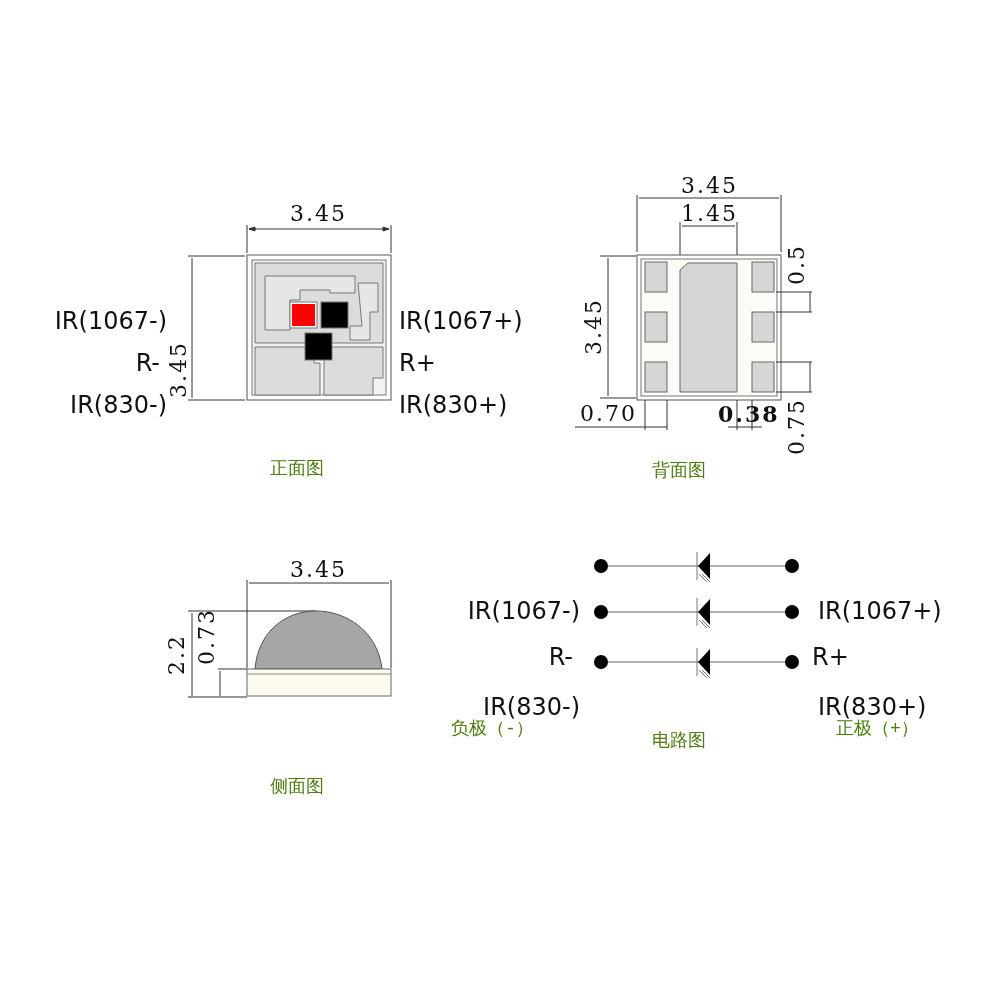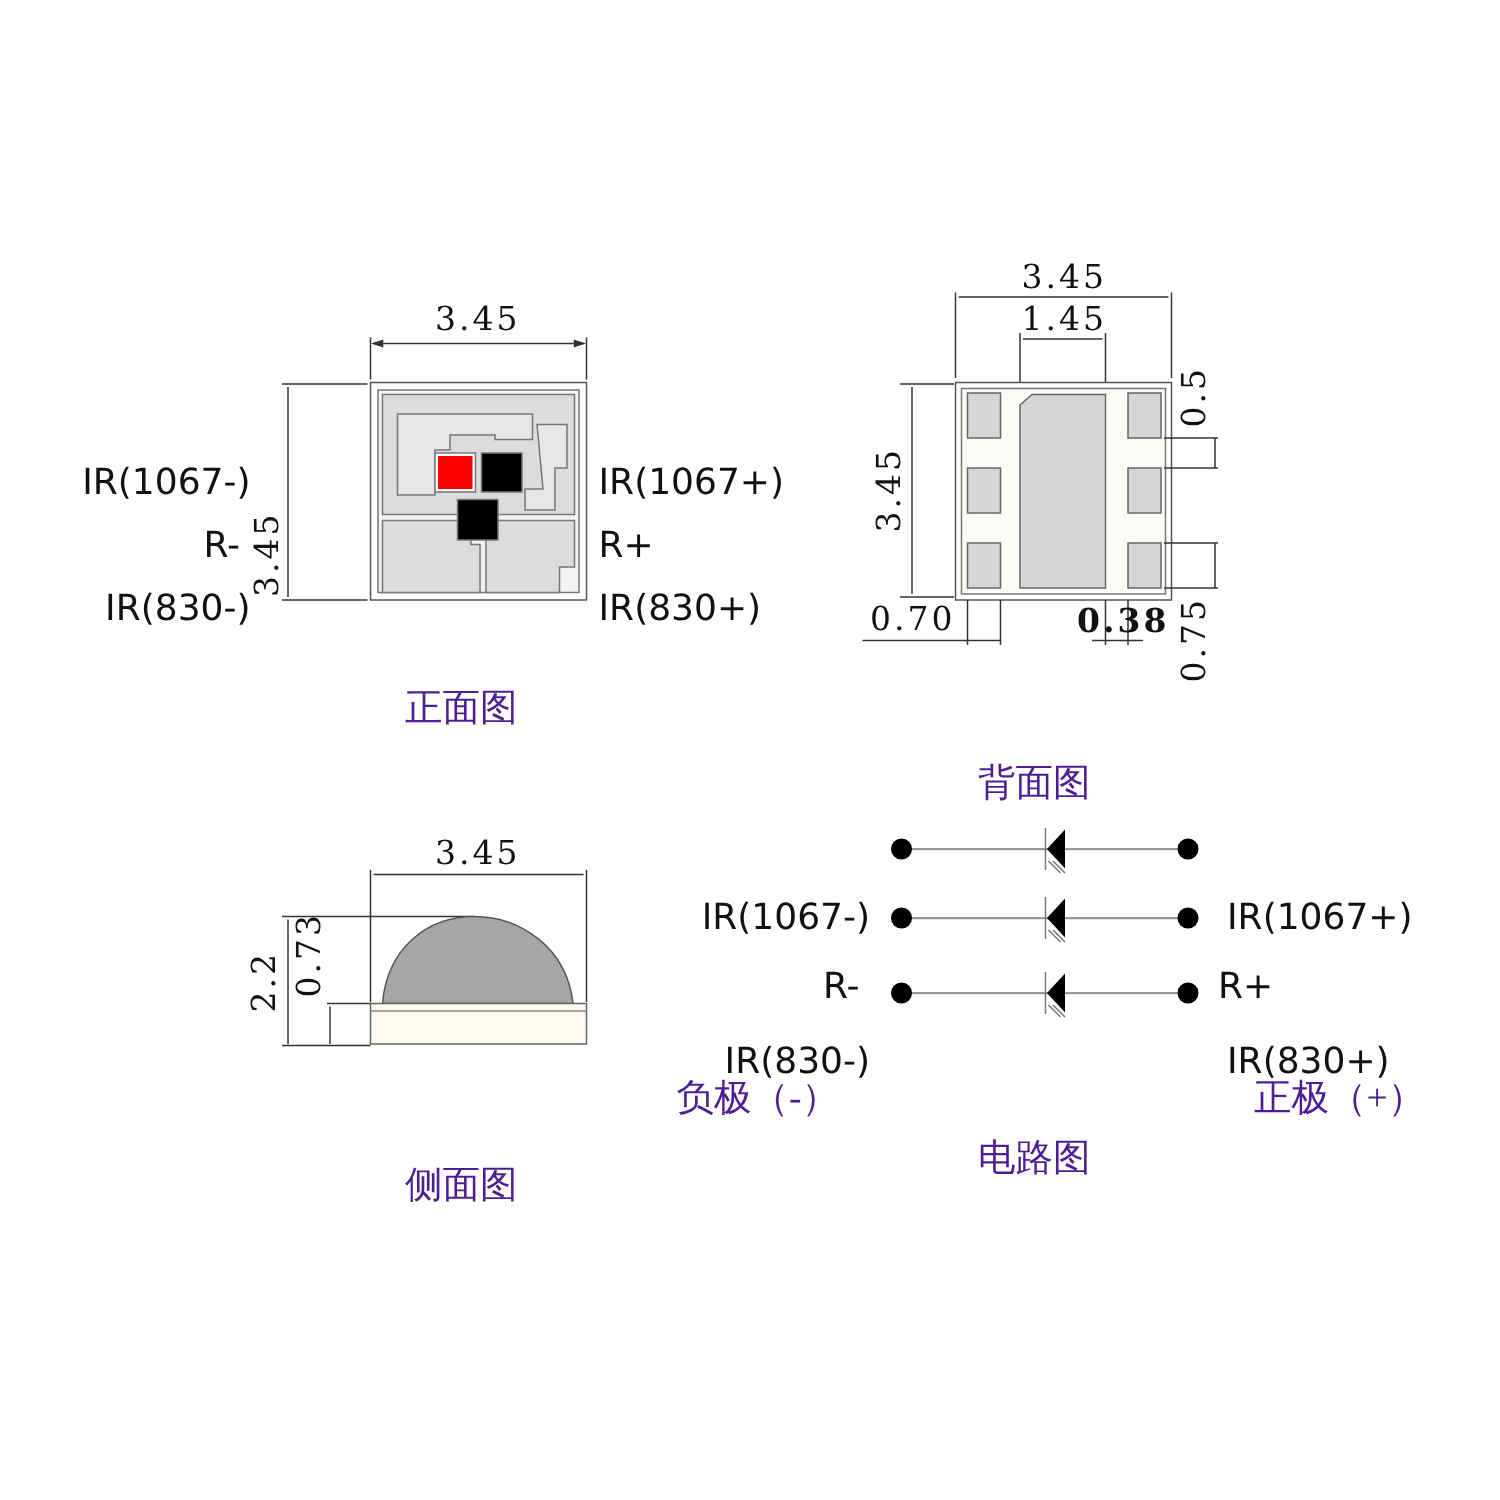--- a/index.html
+++ b/index.html
@@ -1,21 +1,21 @@
 <!DOCTYPE html>
 <html><head>
 <meta charset="utf-8">
 <style>
   html,body{margin:0;padding:0;background:#ffffff;}
   body{width:1000px;height:1000px;position:relative;overflow:hidden;font-family:"DejaVu Sans","Liberation Sans",sans-serif;color:#111;}
   svg{position:absolute;left:0;top:0;}
   .lbl{position:absolute;font-family:"DejaVu Sans","Liberation Sans",sans-serif;font-size:24px;color:#111;white-space:nowrap;line-height:1;margin-top:44px;}
   .dim{position:absolute;font-family:"DejaVu Serif","Liberation Serif",serif;font-size:22px;color:#111;white-space:nowrap;line-height:1;letter-spacing:2px;}
   .vert{transform-origin:left top;transform:rotate(-90deg);}
-  .cap{position:absolute;font-family:Liberation Serif, serif;font-size:25px;color:#4c1d95;white-space:nowrap;line-height:1;}
+  .cap{position:absolute;font-family:Liberation Mono, monospace;font-size:18px;color:#4d7c0f;white-space:nowrap;line-height:1;}
   .r{text-align:right;}
 </style>
 </head>
 <body>
 
 <svg width="1000" height="1000" viewBox="0 0 1000 1000">
 
   <g stroke="#333" stroke-width="1" fill="none">
 
     <line x1="247" y1="225" x2="247" y2="253"></line>
@@ -140,28 +140,28 @@
 <div class="lbl" style="left:399px;top:349px;">IR(830+)</div>
 <div class="cap" style="left:270px;top:460px;">正面图</div>
 
 <div class="dim" style="left:681px;top:175px;">3.45</div>
 <div class="dim" style="left:681px;top:203px;">1.45</div>
 <div class="dim vert" style="left:583px;top:355px;">3.45</div>
 <div class="dim vert" style="left:786px;top:285px;">0.5</div>
 <div class="dim vert" style="left:786px;top:455px;">0.75</div>
 <div class="dim" style="left:580px;top:403px;">0.70</div>
 <div class="dim" style="left:718px;top:403px;font-weight:bold;">0.38</div>
-<div class="cap" style="left:652px;top:462px;margin-top:48px;">背面图</div>
+<div class="cap" style="left:652px;top:462px;">背面图</div>
 
 <div class="dim" style="left:290px;top:559px;">3.45</div>
 <div class="dim vert" style="left:166px;top:675px;">2.2</div>
 <div class="dim vert" style="left:196px;top:665px;">0.73</div>
 <div class="cap" style="left:270px;top:753px;margin-top:25px;">侧面图</div>
 
 <div class="lbl r" style="left:420px;width:160px;top:555px;">IR(1067-)</div>
 <div class="lbl r" style="left:420px;width:153px;top:601px;">R-</div>
 <div class="lbl r" style="left:420px;width:160px;top:651px;">IR(830-)</div>
 <div class="lbl" style="left:818px;top:555px;">IR(1067+)</div>
 <div class="lbl" style="left:812px;top:601px;">R+</div>
 <div class="lbl" style="left:818px;top:651px;">IR(830+)</div>
 <div class="cap" style="left:451px;top:720px;">负极（-）</div>
 <div class="cap" style="left:836px;top:720px;">正极（+）</div>
-<div class="cap" style="left:652px;top:760px;">电路图</div>
+<div class="cap" style="left:652px;top:732px;">电路图</div>
 
 </body></html>

